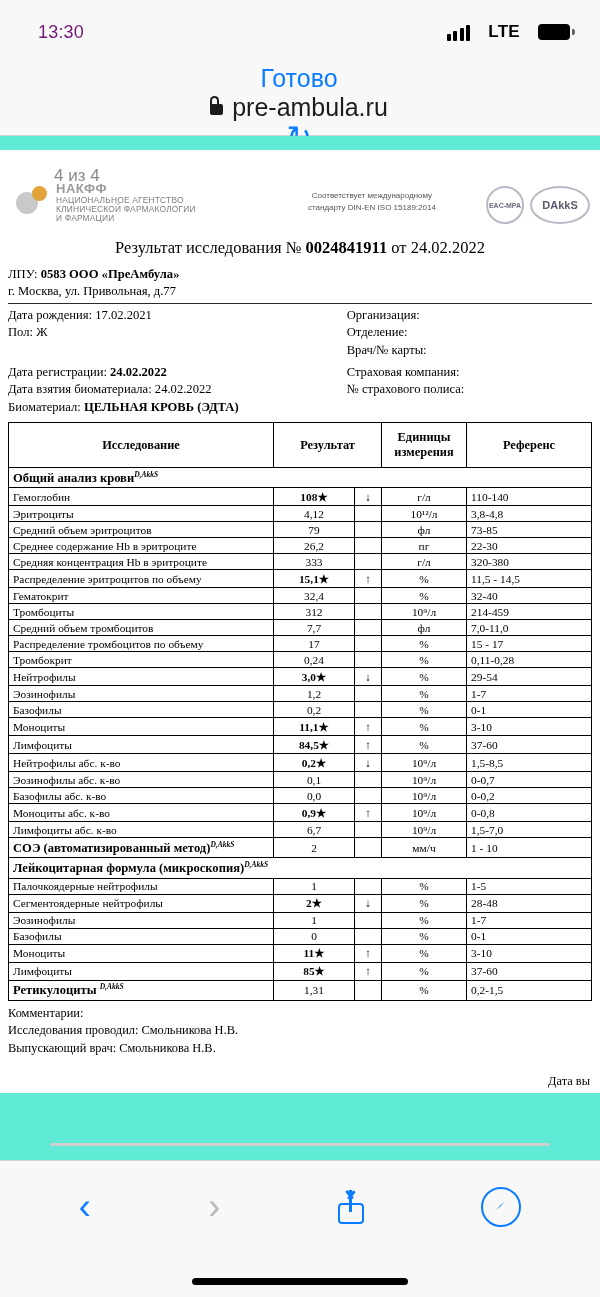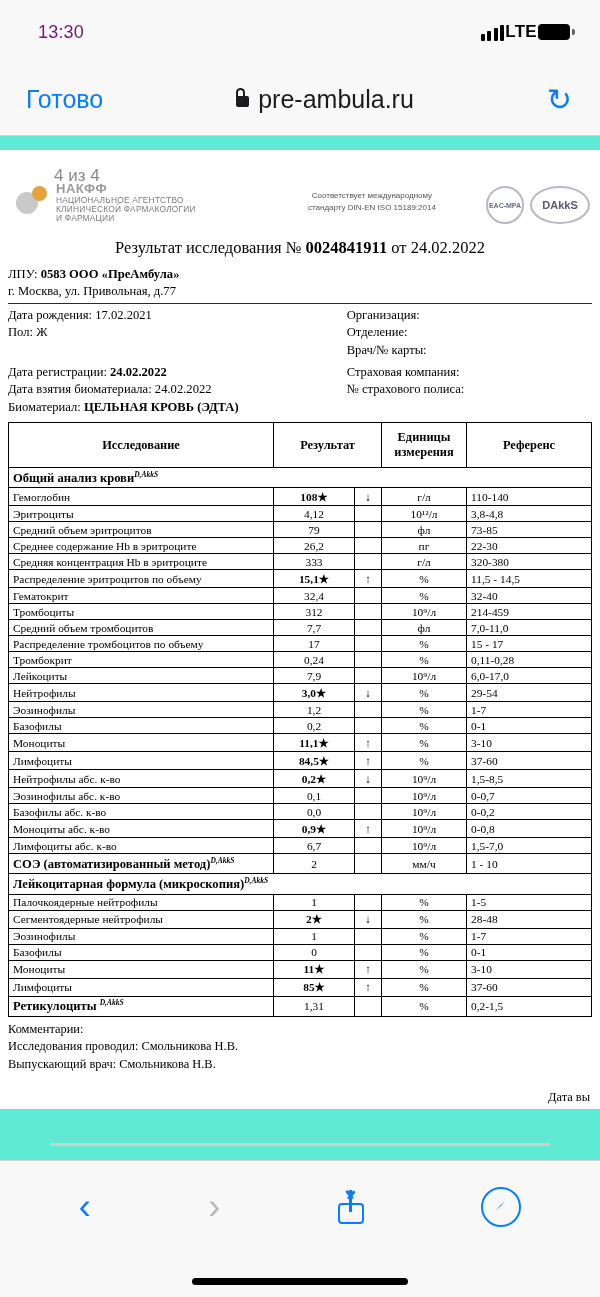--- a/index.html
+++ b/index.html
@@ -27,21 +27,21 @@
   }
   .status-time {
     font-size: 18px;
     font-weight: 400;
     color: #701a75;
     letter-spacing: 0.2px;
   }
   .status-right {
     display: flex;
     align-items: center;
-    gap: 1px;
+    gap: 18px;
   }
   .signal {
     display: flex;
     align-items: flex-end;
     gap: 2.5px;
     height: 17px;
   }
   .signal i {
     display: block;
     width: 4px;
@@ -80,20 +80,21 @@
   
   .browserbar {
     height: 72px;
     background: #f8f8f8;
     display: flex;
     align-items: center;
     justify-content: space-between;
     padding: 0 28px 0 26px;
     box-sizing: border-box;
     border-bottom: 1px solid #d5d5d7;
+    flex-direction: column;
   }
   .done-btn {
     font-size: 25px;
     color: #0a7cff;
     cursor: pointer;
   }
   .url-wrap {
     display: flex;
     align-items: center;
     gap: 9px;
@@ -576,27 +577,20 @@
             <td>15 - 17</td>
           </tr>
           <tr>
             <td>Тромбокрит</td>
             <td class="val">0,24</td>
             <td class="flagcell" style="border-left: none;"></td>
             <td class="val">%</td>
             <td>0,11-0,28</td>
           </tr>
           <tr>
-            <td>Лейкоциты</td>
-            <td class="val">7,9</td>
-            <td class="flagcell" style="border-left: none;"></td>
-            <td class="val">10⁹/л</td>
-            <td>6,0-17,0</td>
-          </tr>
-          <tr>
             <td>Нейтрофилы</td>
             <td class="val bold">3,0★</td>
             <td class="flagcell" style="border-left: none;">↓</td>
             <td class="val">%</td>
             <td>29-54</td>
           </tr>
           <tr>
             <td>Эозинофилы</td>
             <td class="val">1,2</td>
             <td class="flagcell" style="border-left: none;"></td>

